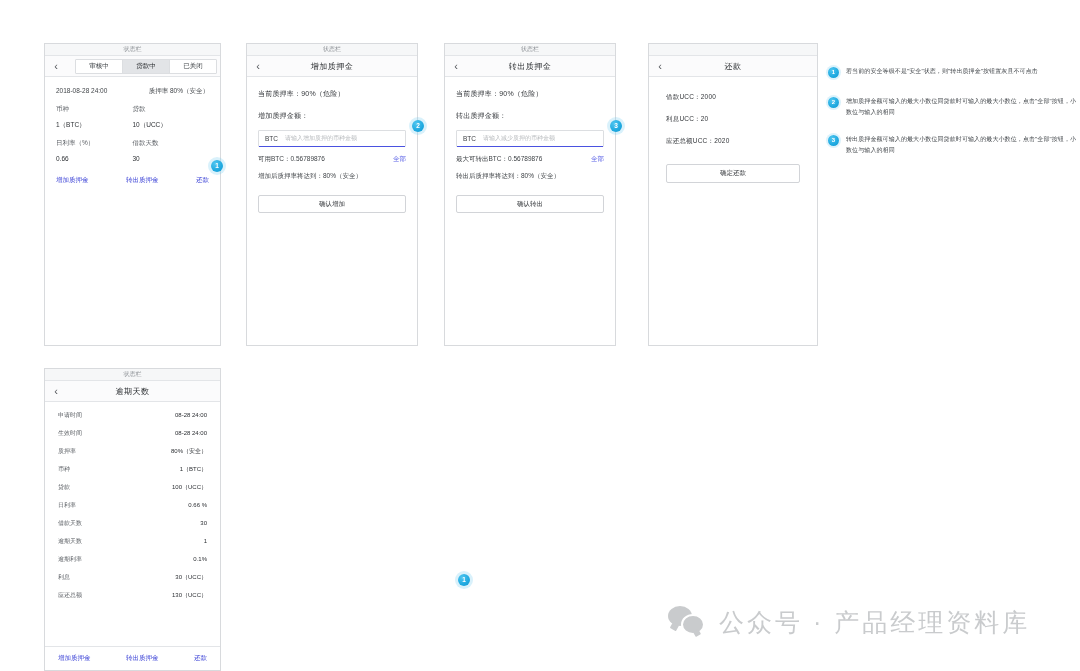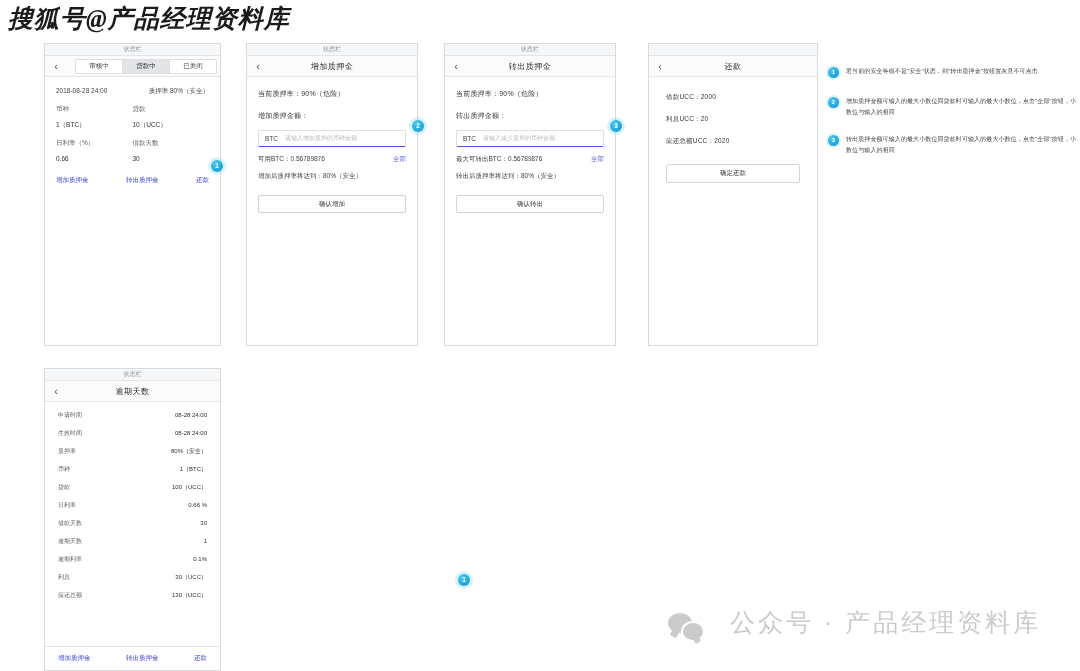--- a/index.html
+++ b/index.html
@@ -16,21 +16,21 @@
   .wm-top{
     position:absolute;left:8px;top:2px;
     font-family:"Liberation Serif","DejaVu Serif",serif;
     font-style:italic;font-weight:700;
     font-size:25px;color:#1b1b1b;letter-spacing:1px;
     white-space:nowrap;
   }
   
   .wm-bot{
     position:absolute;left:668px;top:606px;
-    display:flex;align-items:flex-end;gap:28px;
+    display:flex;align-items:flex-start;gap:17px;
     color:#c9cbcd;white-space:nowrap;
   }
   .wm-bot .wx{
     width:34px;height:26px;position:relative;flex:0 0 auto;
   }
   .wm-bot .wx .b1{
     position:absolute;left:0;top:0;width:24px;height:20px;border-radius:50%;
     background:#c9cbcd;
   }
   .wm-bot .wx .b1:after{
@@ -175,21 +175,20 @@
     margin-right:7px;margin-top:1px;
     box-shadow:0 0 0 2px rgba(120,205,240,.25);
   }
   .note .nt{font-size:6px;color:#3c4045;line-height:11px;letter-spacing:.1px;}
 </style>
 </head>
 <body>
 
 <div class="stage">
 
-  <div class="wm-top">搜狐号@产品经理资料库</div>
 
   <div class="phone" style="left:44px;top:43px;width:177px;height:303px;">
     <div class="statusbar">状态栏</div>
     <div class="navbar">
       <div class="navback">‹</div>
       <div class="segs">
         <div class="seg">审核中</div>
         <div class="seg active">贷款中</div>
         <div class="seg">已关闭</div>
       </div>

